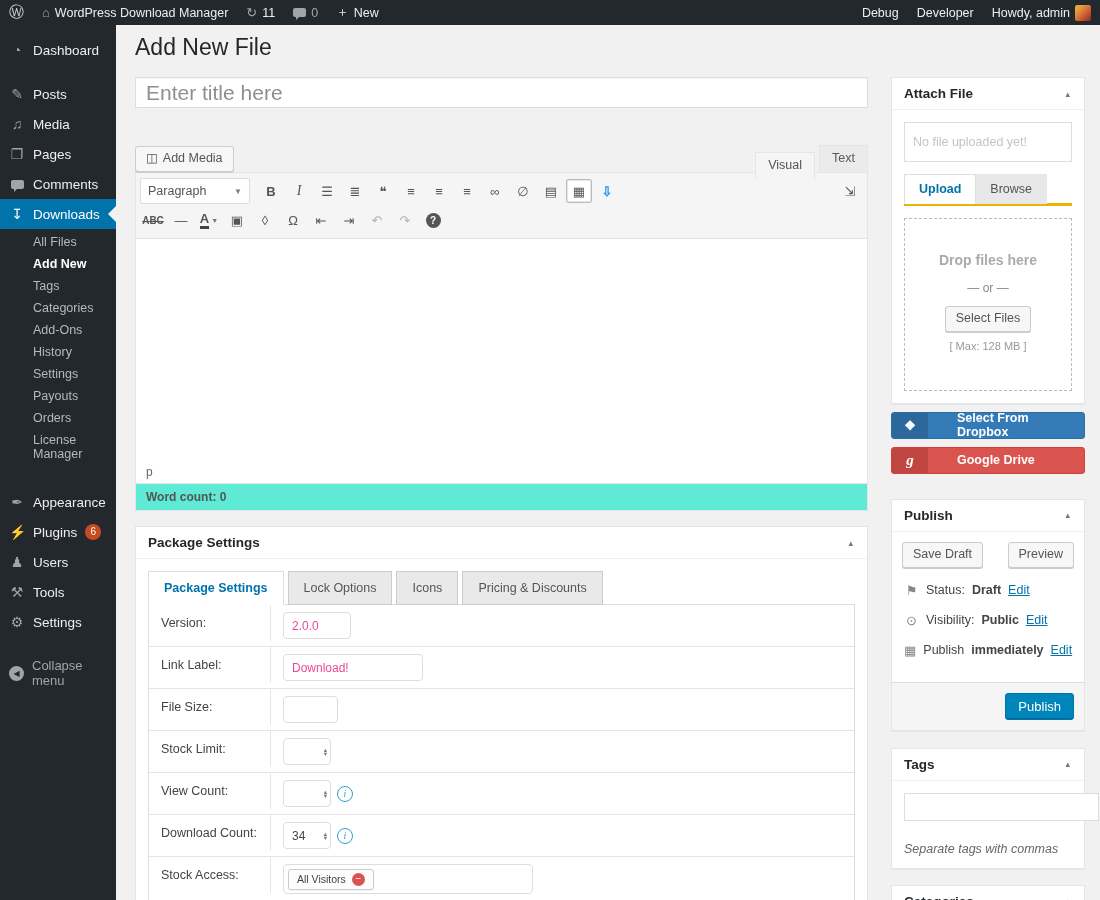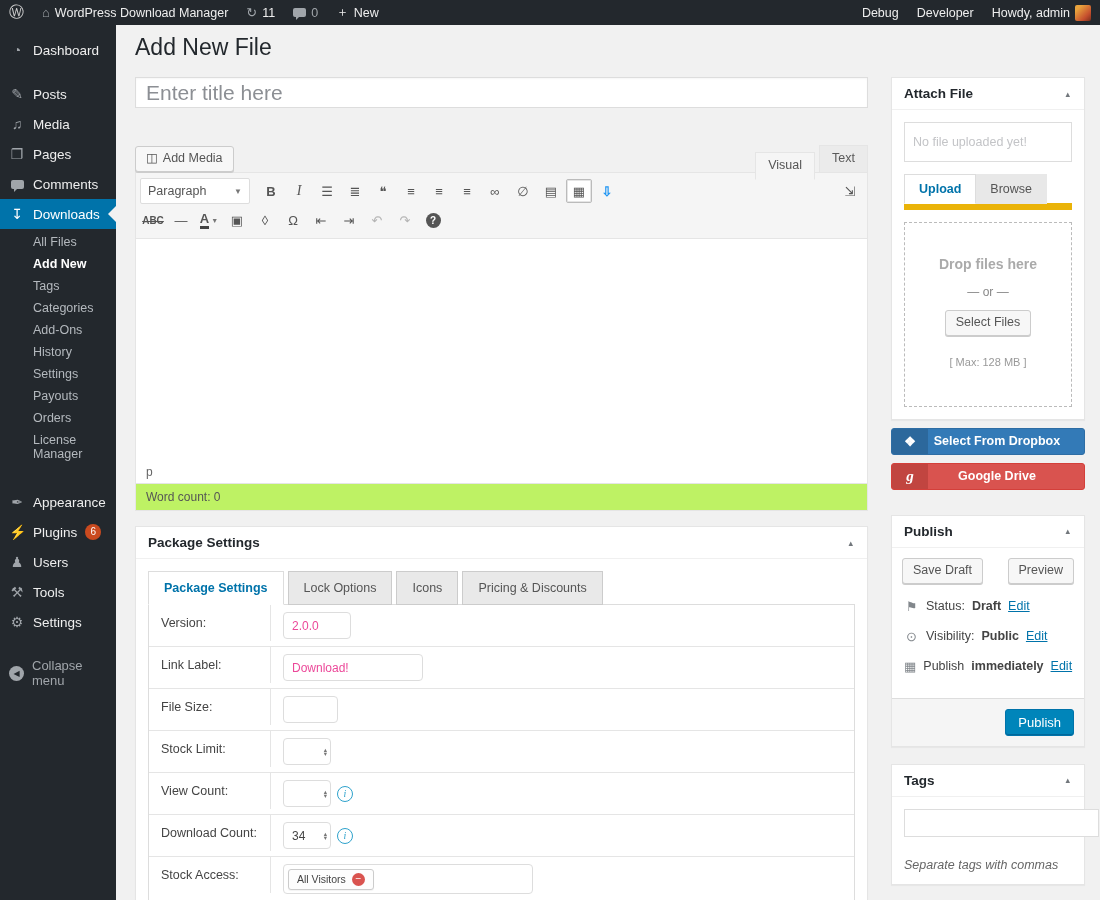--- a/index.html
+++ b/index.html
@@ -75,21 +75,21 @@
   .format-select { display:flex; align-items:center; justify-content:space-between; width:110px; height:26px;
     background:#fff; border:1px solid #ddd; border-radius:2px; padding:0 7px; font-size:12.5px; color:#555; margin-right:6px; cursor:pointer; }
   .format-select .fs-arrow { font-size:8px; color:#777; }
   .strike-abc { font-size:10px; font-weight:bold; text-decoration:line-through; letter-spacing:0; }
   .color-a { border-bottom:3px solid #444; line-height:1; padding-bottom:1px; font-weight:bold; }
   .color-split { font-size:7px; color:#777; margin-left:2px; }
   .help-circle { width:15px; height:15px; border-radius:50%; background:#555; color:#fff; font-size:10px; font-weight:bold;
     display:inline-flex; align-items:center; justify-content:center; }
   .mce-content { height:224px; background:#fff; }
   .mce-path { padding:2px 10px 4px; font-size:12px; color:#666; }
-  .word-count-bar { border:1px solid #e5e5e5; border-top:none; background:#bef264; padding:6px 10px; font-size:12px; color:#555; }
+  .word-count-bar { border:1px solid #e5e5e5; border-top:none; background:#5eead4; padding:6px 10px; font-size:12px; color:#555;font-weight:bold; }
 
   
   .postbox { background:#fff; border:1px solid #e5e5e5; box-shadow:0 1px 1px rgba(0,0,0,.04); }
   .postbox-header { display:flex; justify-content:space-between; align-items:center; padding:8px 12px;
     border-bottom:1px solid #f0f0f0; cursor:pointer; }
   .postbox-title { font-size:13.5px; font-weight:bold; color:#23282d; }
   .toggle { color:#72777c; font-size:9px; padding:0 2px; }
   .postbox-body { padding:12px; }
 
   
@@ -115,29 +115,29 @@
     display:inline-flex; align-items:center; justify-content:center; cursor:pointer; }
 
   
   .side-col .postbox { margin-bottom:0; }
   #attach-input { width:100%; height:40px; border:1px solid #ddd; padding:4px 8px; font-size:12.5px; color:#444; outline:none; font-family:inherit; }
   #attach-input::placeholder { color:#c3c4c7; opacity:1; }
   .up-tabs { display:flex; margin-top:12px; position:relative; z-index:2; }
   .up-tab { padding:7px 14px; font-size:12.5px; cursor:pointer; }
   .up-tab.active { background:#fff; border:1px solid #ddd; border-bottom-color:#fff; color:#0073aa; font-weight:bold; }
   .up-tab.inactive { background:#e8e8e8; border:1px solid #e8e8e8; border-left:none; color:#555; }
-  .tab-panel { border-top:7px solid #eab308; margin-top:-1px; padding-top:12px; }
+  .tab-panel { border-top:3px solid #eab308; margin-top:-1px; padding-top:12px; }
   .dropzone { border:1px dashed #bbb; padding:33px 8px 38px; text-align:center; }
   .dz-title { color:#aaa; font-weight:bold; font-size:14px; }
   .dz-or { color:#888; font-size:12px; margin:13px 0 11px; }
-  .dz-max { color:#999; font-size:11px; margin-top:20px; }
+  .dz-max { color:#999; font-size:11px; margin-top:8px; }
   .cloud-btn { width:100%; height:27px; margin-top:8px; display:flex; align-items:center; border-radius:3px; color:#fff;
     font-weight:bold; font-size:12.5px; cursor:pointer; overflow:hidden; }
   .cloud-btn .cb-ico { width:36px; align-self:stretch; display:flex; align-items:center; justify-content:center; font-size:13px; }
-  .cloud-btn .cb-label { flex:1; text-align:center; padding-right:18px; }
+  .cloud-btn .cb-label { flex:1; padding-right:18px;padding-left:29px; }
   #dropbox-btn { background:#337ab7; border:1px solid #2e6da4; }
   #dropbox-btn .cb-ico { background:#2c689c; }
   #gdrive-btn { background:#d9534f; border:1px solid #d43f3a; }
   #gdrive-btn .cb-ico { background:#c14540; font-family:"Liberation Serif",serif; font-style:italic; font-size:15px; }
 
   #publish-box { margin-top:25px; }
   .pub-body { padding:10px; }
   .pub-actions { display:flex; justify-content:space-between; }
   .pub-row { display:flex; align-items:center; gap:7px; margin:15px 2px 0; font-size:12.5px; color:#444; }
   .pub-ico { color:#82878c; font-size:13px; width:15px; text-align:center; }

